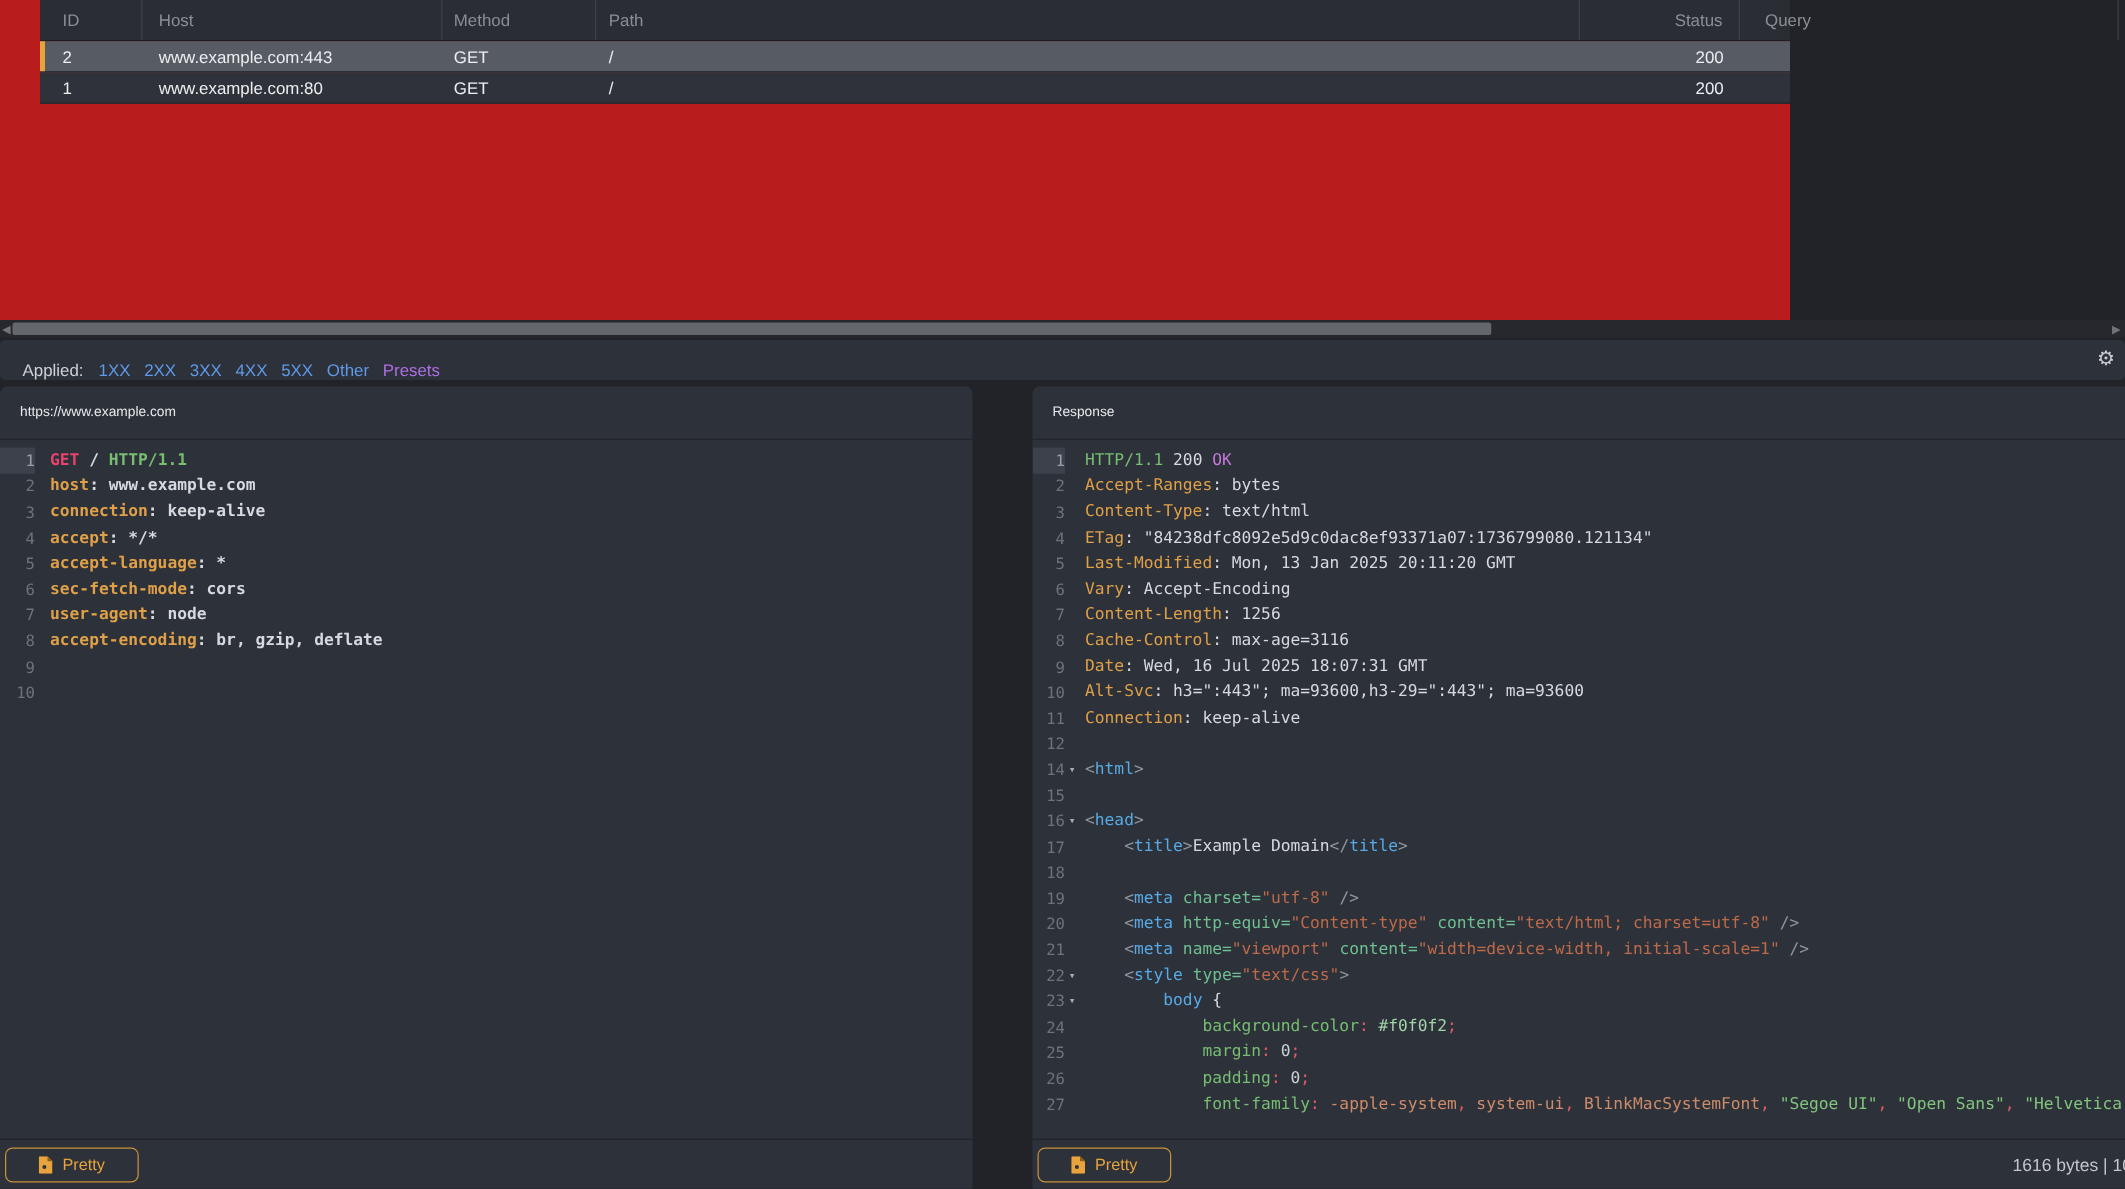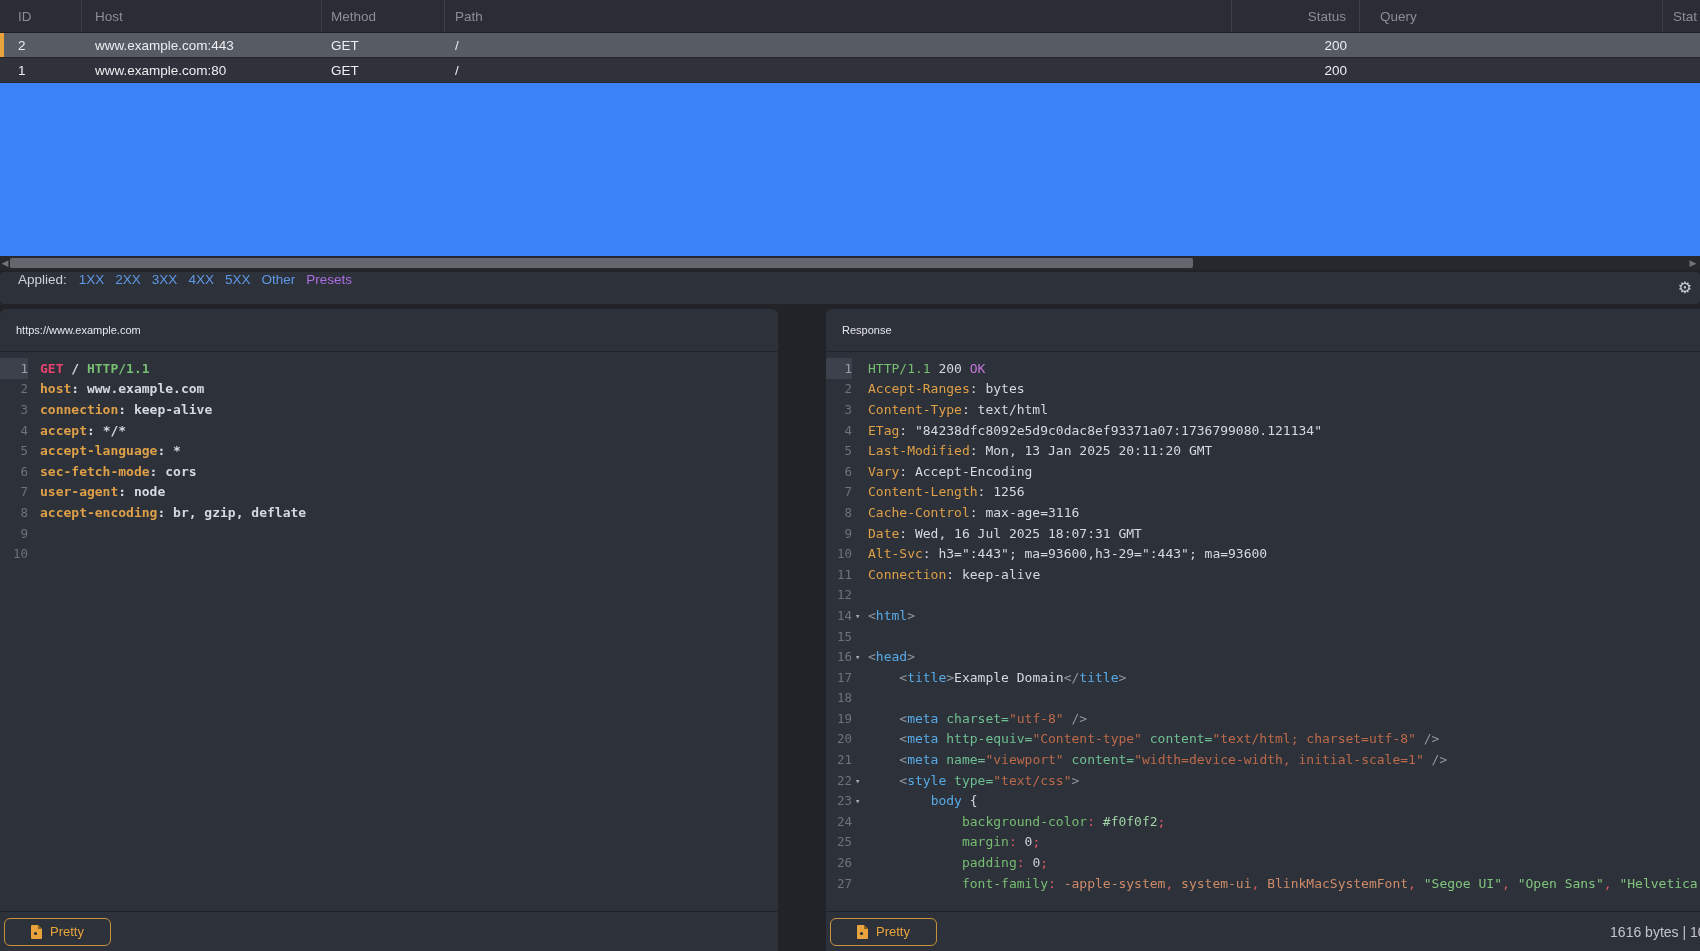--- a/index.html
+++ b/index.html
@@ -1,21 +1,21 @@
 <!DOCTYPE html>
 <html><head>
 <meta charset="utf-8">
 <style>
   * { margin:0; padding:0; box-sizing:border-box; }
   html,body { width:1700px; height:951px; background:#212329; overflow:hidden;
               font-family:"Liberation Sans", sans-serif; }
   body { position:relative; }
 
   
-  .table-section { position:absolute; top:0; left:0; width:1700px; height:256px; background:#3b82f6; }
+  .table-section { position:absolute; top:0; left:0; width:1432px; height:256px; background:#b91c1c;padding-left:32px; }
   .thead { display:flex; height:33px; background:#2a2d34; border-bottom:1px solid #1d1f24; }
   .hcell { display:flex; align-items:center; color:#8b8e95; font-size:13.5px;
            border-right:1px solid #3c4048; flex-shrink:0; overflow:hidden; white-space:nowrap; }
   .trow { display:flex; height:25px; background:#2f323a; border-bottom:1px solid #23252b;
           color:#eceef0; font-size:13.5px; position:relative; cursor:default; }
   .trow.selected { background:#575b64; }
   .trow.selected::before { content:""; position:absolute; left:0; top:0; bottom:0; width:4px; background:#e8a33d; }
   .tcell { display:flex; align-items:center; flex-shrink:0; overflow:hidden; white-space:nowrap; }
   .c0 { width:82px;  padding-left:18px; }
   .c1 { width:240px; padding-left:13px; }
@@ -27,21 +27,21 @@
 
   
   .hscroll { position:absolute; top:256px; left:0; width:1700px; height:14px; background:#26282e; }
   .hthumb  { position:absolute; left:10px; top:2px; width:1183px; height:10px; background:#64676e; border-radius:2px; }
   .harrow  { position:absolute; top:1px; width:10px; height:12px; color:#70737a; font-size:9px;
              display:flex; align-items:center; justify-content:center; }
   .harrow.left { left:0; } .harrow.right { right:2px; }
 
   
   .filterbar { position:absolute; top:272px; left:0; width:1700px; height:32px; background:#2d3139;
-               border-radius:4px; display:flex; align-items:flex-start; padding-left:18px; font-size:13.5px; }
+               border-radius:4px; display:flex; align-items:flex-end; padding-left:18px; font-size:13.5px; }
   .applied-label { color:#cfd2d6; margin-right:12px; }
   .flink { color:#5f99e8; margin-right:11px; cursor:pointer; }
   .plink { color:#ae6ee3; cursor:pointer; }
   .gear { position:absolute; right:8px; top:50%; transform:translateY(-50%);
           color:#c9cbd0; font-size:16px; cursor:pointer; line-height:1; }
 
   
   .panel { position:absolute; top:309px; height:642px; background:#2d3139; border-radius:6px 6px 0 0; overflow:hidden; }
   .panel.left  { left:0;     width:778px; }
   .panel.right { left:784px; width:916px;margin-left:42px; }

